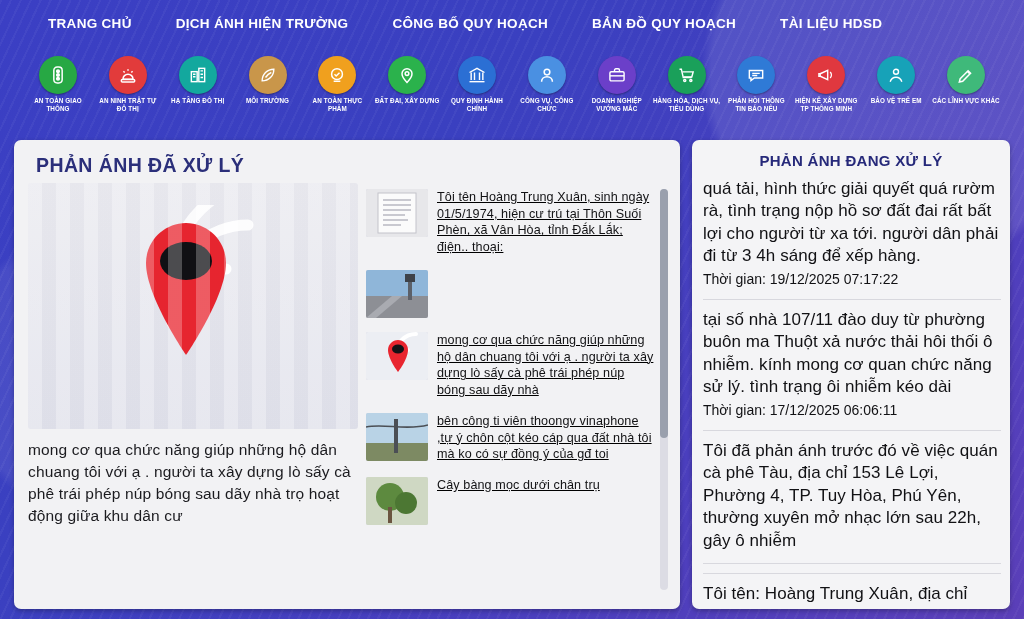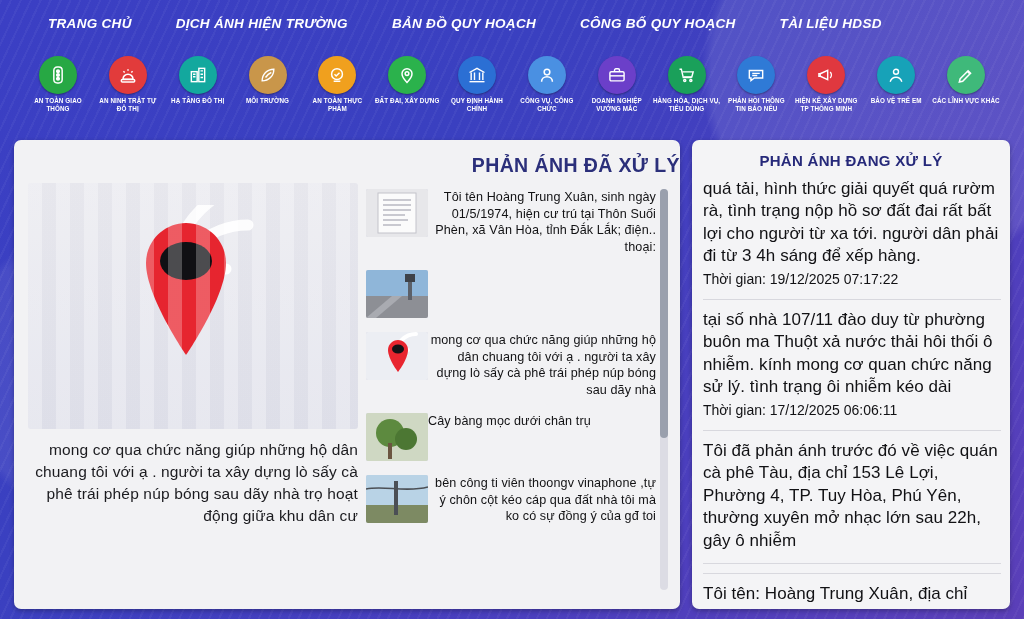--- a/index.html
+++ b/index.html
@@ -23,21 +23,21 @@
     pointer-events:none;
   }
 
   
   .topnav{
     position:relative; height:46px; display:flex; align-items:center;
     gap:0px; padding-left:26px;
   }
   .topnav a{
     color:#ffffff; text-decoration:none; font-weight:bold; font-size:13.5px;
-    letter-spacing:.3px; padding:0 22px; white-space:nowrap;font-style:italic;
+    letter-spacing:.3px; padding:0 22px; white-space:nowrap;
   }
 
   
   .catbar{
     position:relative; margin:4px 14px 0 14px; height:84px;
     display:flex; justify-content:space-between; align-items:flex-start;
     padding:6px 10px 0 10px;
   }
   .cat{
     width:68px; display:flex; flex-direction:column; align-items:center;
@@ -56,21 +56,21 @@
 
   
   .main{
     position:relative; display:flex; gap:12px; padding:6px 14px 10px 14px;
     height:calc(619px - 46px - 88px);
   }
   .panel{
     background:#f2f2f4; border-radius:7px; position:relative; overflow:hidden;
     box-shadow:0 2px 5px rgba(0,0,0,.28);
   }
-  .left{ flex:0 0 666px;text-align:right; }
+  .left{ flex:0 0 666px; }
   .right{ flex:1 1 auto; background:#f4f4f6; }
 
   
   .left-title{
     font-size:19.5px; font-weight:bold; color:#2b2f7a; letter-spacing:.4px;
     padding:14px 0 6px 22px;
   }
   .left-body{ display:flex; gap:8px; padding:0 10px 8px 14px; height:calc(100% - 48px); }
 
   
@@ -100,21 +100,21 @@
   }
   .feed-scroll{
     position:absolute; right:2px; top:6px; bottom:6px; width:8px;
     background:#dcdce4; border-radius:5px;
   }
   .feed-scroll .thumb{
     position:absolute; left:0; top:0; width:8px; height:62%;
     background:#9aa0ad; border-radius:5px;
   }
   .item{
-    display:flex; padding:6px 0 8px 0;
+    display:flex; gap:9px; padding:6px 0 8px 0;text-decoration:underline;
   }
   .item .thumb-img{
     flex:0 0 62px; height:48px; border-radius:2px; overflow:hidden; position:relative;
     background:#cfd3dd;
   }
   .item .txt{
     font-size:12.6px; line-height:1.33; color:#121214; letter-spacing:.1px;
   }
 
   
@@ -133,22 +133,22 @@
   .rsep{ height:1px; background:#d8d8de; margin:0 0 9px 0; }
 </style>
 </head>
 <body>
 
 <div class="page">
 
   <div class="topnav">
     <a href="#">TRANG CHỦ</a>
     <a href="#">DỊCH ÁNH HIỆN TRƯỜNG</a>
+    <a href="#">CÔNG BỐ QUY HOẠCH</a>
     <a href="#">BẢN ĐỒ QUY HOẠCH</a>
-    <a href="#">CÔNG BỐ QUY HOẠCH</a>
     <a href="#">TÀI LIỆU HDSD</a>
   </div>
 
   <div class="catbar">
 
     <div class="cat">
       <span class="circle" style="background:#27a844">
         <svg width="20" height="20" viewBox="0 0 24 24" fill="none" stroke="#fff" stroke-width="1.8">
           <rect x="7" y="2.5" width="10" height="19" rx="4"></rect>
             <circle cx="12" cy="7.5" r="1.6" fill="#fff"></circle>
@@ -359,41 +359,41 @@
                 <path d="M22 18c0-5.5 4.5-10 10-10s10 4.5 10 10c0 9-10 22-10 22S22 27 22 18z" fill="#e8252f"></path>
                 <ellipse cx="32" cy="17" rx="6" ry="4.5" fill="#121216"></ellipse>
               </svg>
             </div>
             <div class="txt">mong cơ qua chức năng giúp những hộ dân chuang tôi với ạ . người ta xây dựng lò sấy cà phê trái phép núp bóng sau dãy nhà</div>
           </div>
 
           <div class="item">
             <div class="thumb-img">
               <svg width="62" height="48" viewBox="0 0 62 48">
+                <rect width="62" height="30" fill="#b9d3e6"></rect>
+                <rect y="30" width="62" height="18" fill="#7d8a63"></rect>
+                <rect x="28" y="6" width="4" height="34" fill="#4b4f55"></rect>
+                <path d="M0 14 C18 10 40 18 62 12" stroke="#4b4f55" stroke-width="1.6" fill="none"></path>
+              </svg>
+            </div>
+            <div class="txt">bên công ti viên thoongv vinaphone ,tự ý chôn cột kéo cáp qua đất nhà tôi mà ko có sự đồng ý của gđ toi</div>
+          </div>
+
+          <div class="item">
+            <div class="thumb-img">
+              <svg width="62" height="48" viewBox="0 0 62 48">
                 <rect width="62" height="48" fill="#cfd8c3"></rect>
                 <circle cx="24" cy="20" r="14" fill="#5d8a3f"></circle>
                 <circle cx="40" cy="26" r="11" fill="#4c7733"></circle>
                 <rect x="22" y="30" width="4" height="16" fill="#6b5540"></rect>
               </svg>
             </div>
             <div class="txt">Cây bàng mọc dưới chân trụ</div>
           </div>
 
-          <div class="item">
-            <div class="thumb-img">
-              <svg width="62" height="48" viewBox="0 0 62 48">
-                <rect width="62" height="30" fill="#b9d3e6"></rect>
-                <rect y="30" width="62" height="18" fill="#7d8a63"></rect>
-                <rect x="28" y="6" width="4" height="34" fill="#4b4f55"></rect>
-                <path d="M0 14 C18 10 40 18 62 12" stroke="#4b4f55" stroke-width="1.6" fill="none"></path>
-              </svg>
-            </div>
-            <div class="txt">bên công ti viên thoongv vinaphone ,tự ý chôn cột kéo cáp qua đất nhà tôi mà ko có sự đồng ý của gđ toi</div>
-          </div>
-
           <div class="feed-scroll">
             <div class="thumb"></div>
           </div>
         </div>
       </div>
     </div>
 
     <div class="panel right">
       <div class="right-title">PHẢN ÁNH ĐANG XỬ LÝ</div>
 

